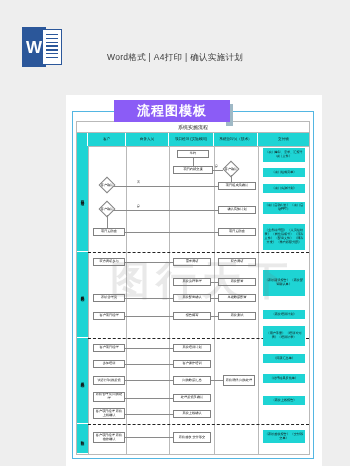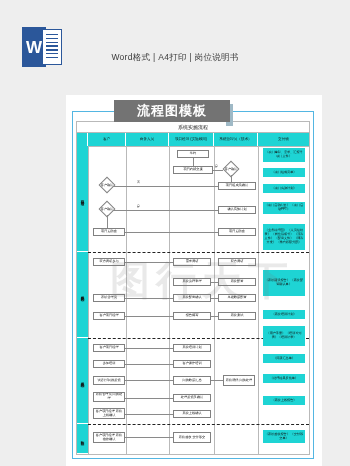--- a/index.html
+++ b/index.html
@@ -43,21 +43,21 @@
   
   #page{
     position:absolute;left:66px;top:95px;width:256px;height:371px;
     background:#ffffff;
     overflow:hidden;
   }
 
   
   #band{
     position:absolute;left:48px;top:5px;width:116px;height:22px;
-    background:#737373;
+    background:#8b5cf6;
     color:#ffffff;font-size:13px;font-weight:bold;
     display:flex;align-items:center;justify-content:center;
     letter-spacing:1px;
     z-index:5;
   }
   #band-shadow{
     position:absolute;left:160px;top:9px;width:7px;height:22px;
     background:#9fb9c6;z-index:4;
   }
 
@@ -176,21 +176,21 @@
     <div class="pg">
       <i></i>
         <i></i>
         <i></i>
         <i></i>
         <i></i>
         <i></i>
         <i></i>
     </div>
   </div>
-  <div id="promo-sub">Word格式 | A4打印 | 岗位说明书</div>
+  <div id="promo-sub">Word格式 | A4打印 | 确认实施计划</div>
 </div>
 
 <div id="page">
 
   <div id="band-shadow"></div>
   <div id="band">流程图模板</div>
 
   <div id="frame"></div>
 
   <div id="chart">

